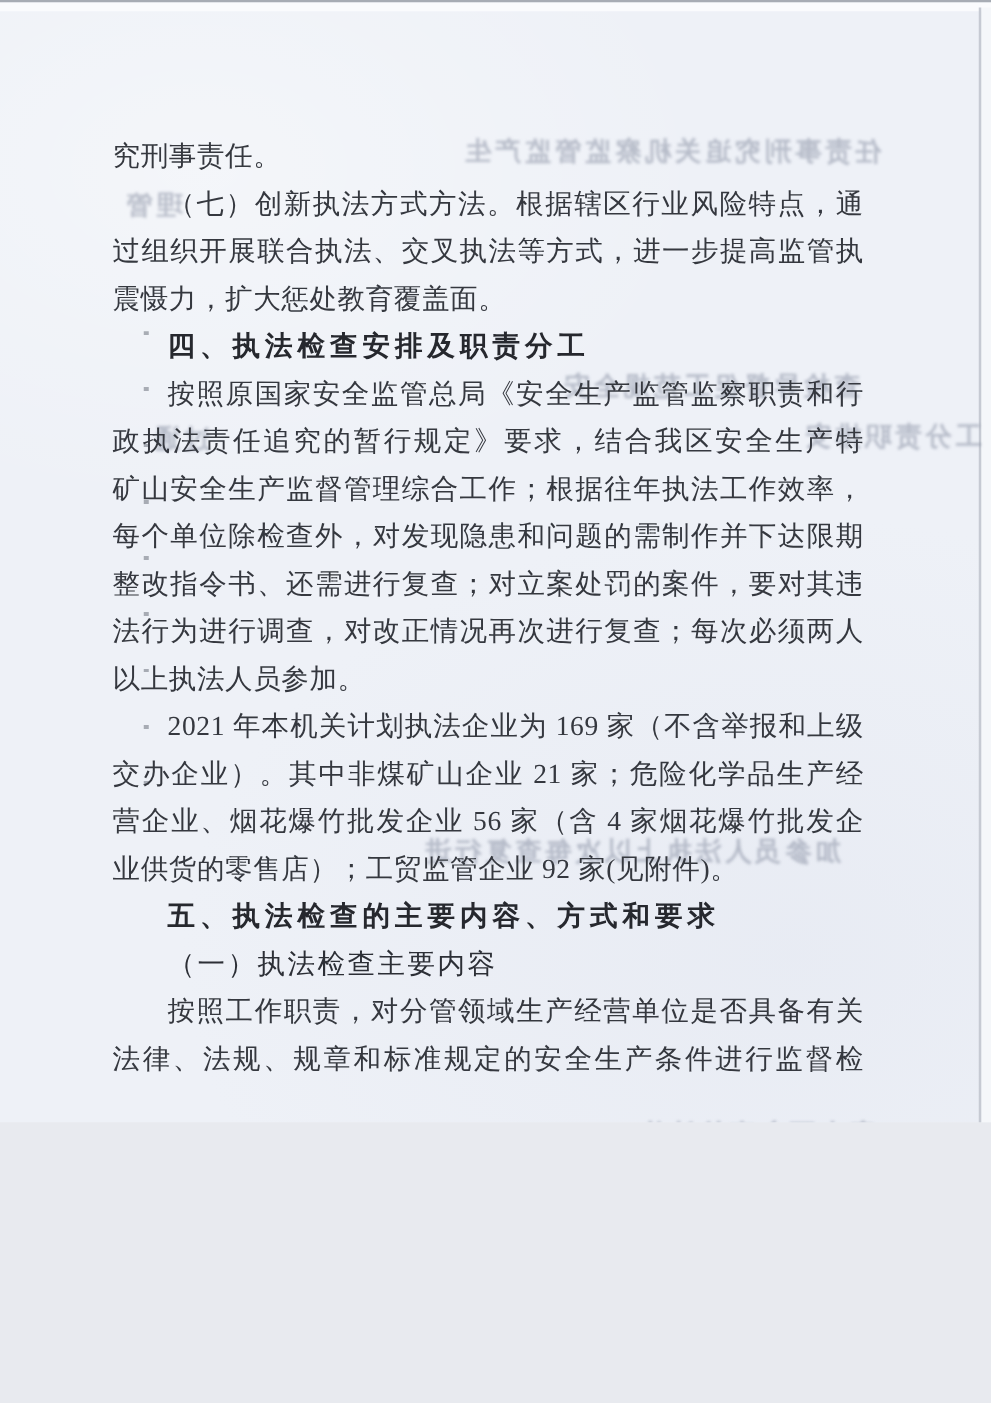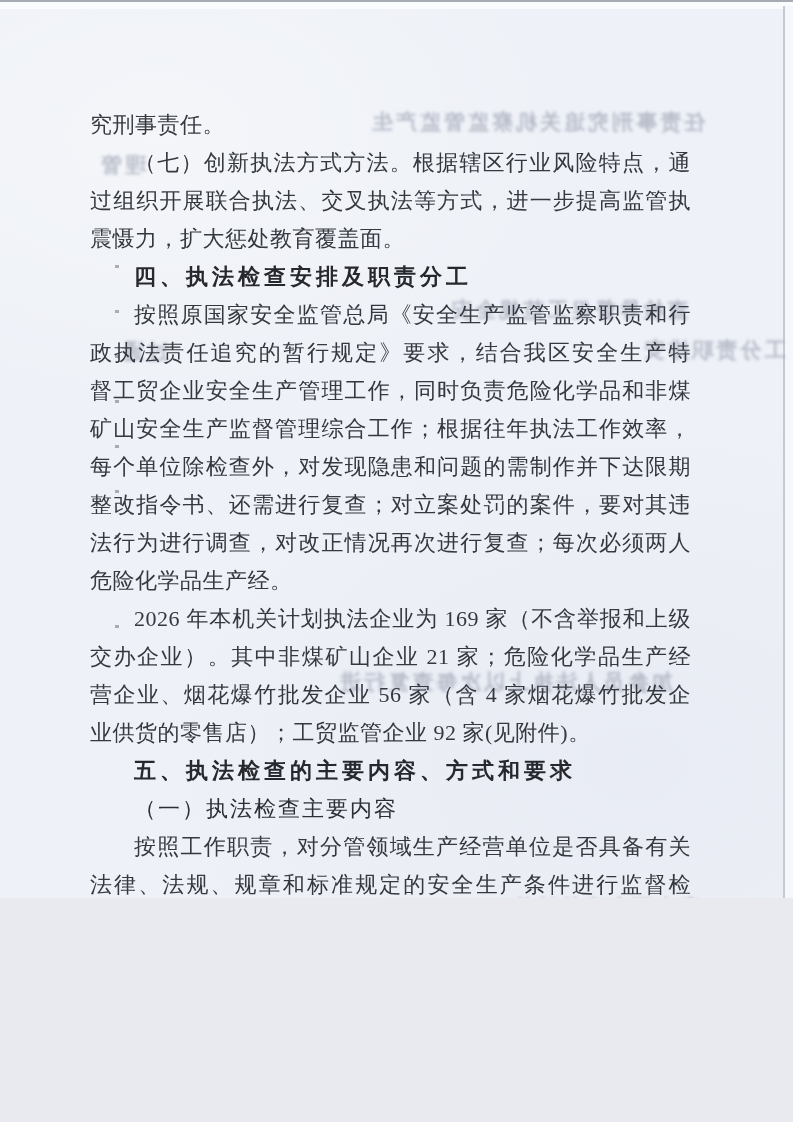--- a/index.html
+++ b/index.html
@@ -83,27 +83,26 @@
   <div class="speck" style="left:441px; top:1064px; width:2px; height:2px;"></div>
 
   <div class="content">
     <div class="line">究刑事责任。</div>
     <div class="line fill ind">（七）创新执法方式方法。根据辖区行业风险特点，通</div>
     <div class="line fill">过组织开展联合执法、交叉执法等方式，进一步提高监管执</div>
     <div class="line">震慑力，扩大惩处教育覆盖面。</div>
     <div class="line hei ind">四、执法检查安排及职责分工</div>
     <div class="line fill ind">按照原国家安全监管总局《安全生产监管监察职责和行</div>
     <div class="line fill">政执法责任追究的暂行规定》要求，结合我区安全生产特点，</div>
-    <div class="line fill">督工贸企业安全生产管理工作，同时负责危险化学品和非煤</div>
     <div class="line fill">矿山安全生产监督管理综合工作；根据往年执法工作效率，</div>
     <div class="line fill">每个单位除检查外，对发现隐患和问题的需制作并下达限期</div>
     <div class="line fill">整改指令书、还需进行复查；对立案处罚的案件，要对其违</div>
     <div class="line fill">法行为进行调查，对改正情况再次进行复查；每次必须两人</div>
-    <div class="line">危险化学品生产经。</div>
-    <div class="line fill ind">2026 年本机关计划执法企业为 169 家（不含举报和上级</div>
+    <div class="line">以上执法人员参加。</div>
+    <div class="line fill ind">2021 年本机关计划执法企业为 169 家（不含举报和上级</div>
     <div class="line fill">交办企业）。其中非煤矿山企业 21 家；危险化学品生产经</div>
     <div class="line fill">营企业、烟花爆竹批发企业 56 家（含 4 家烟花爆竹批发企</div>
     <div class="line">业供货的零售店）；工贸监管企业 92 家(见附件)。</div>
     <div class="line hei ind">五、执法检查的主要内容、方式和要求</div>
     <div class="line kai ind">（一）执法检查主要内容</div>
     <div class="line fill ind">按照工作职责，对分管领域生产经营单位是否具备有关</div>
     <div class="line fill">法律、法规、规章和标准规定的安全生产条件进行监督检查。</div>
   </div>
 
   <div class="pagenum">- 5 -</div>

